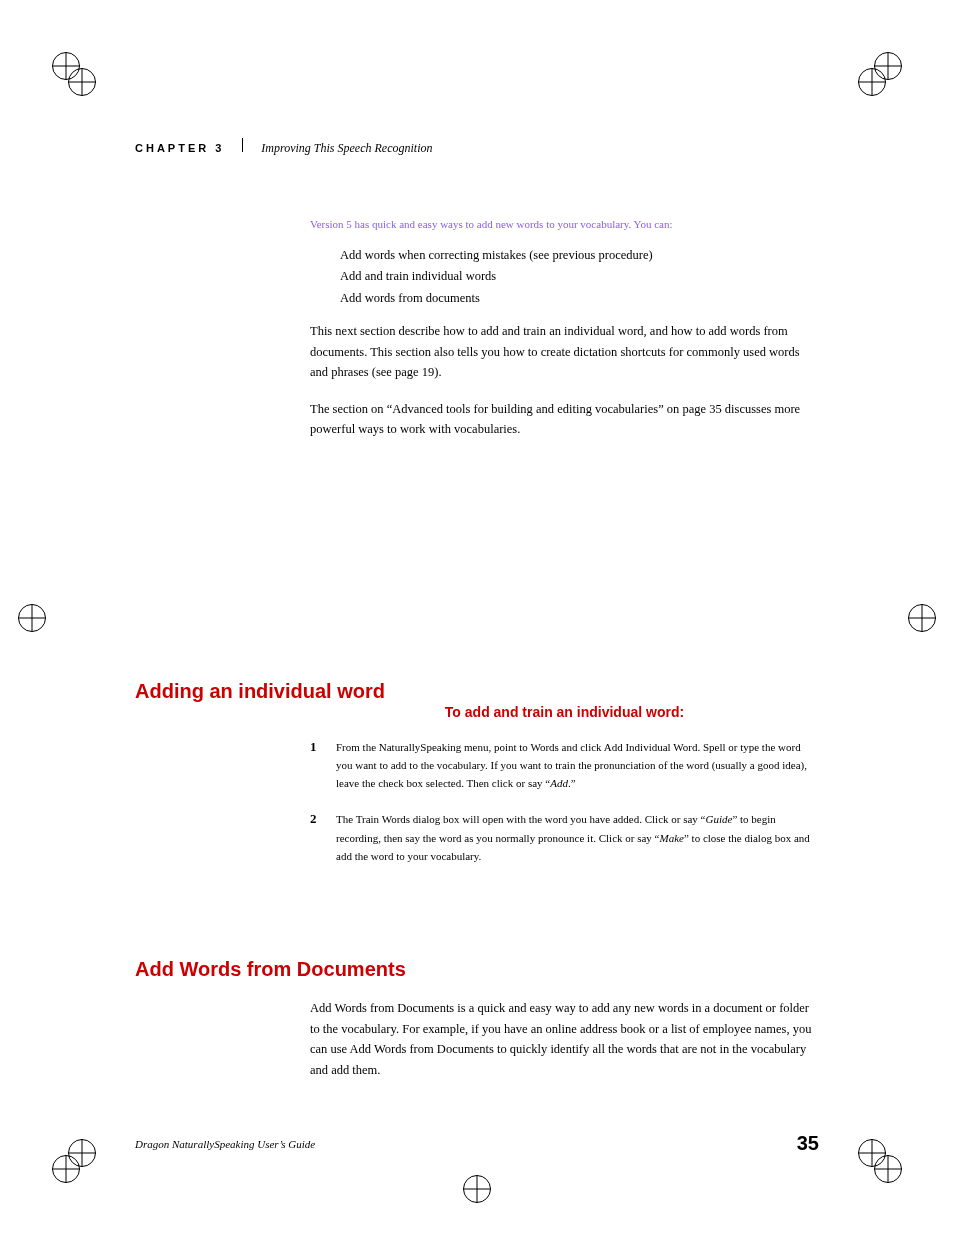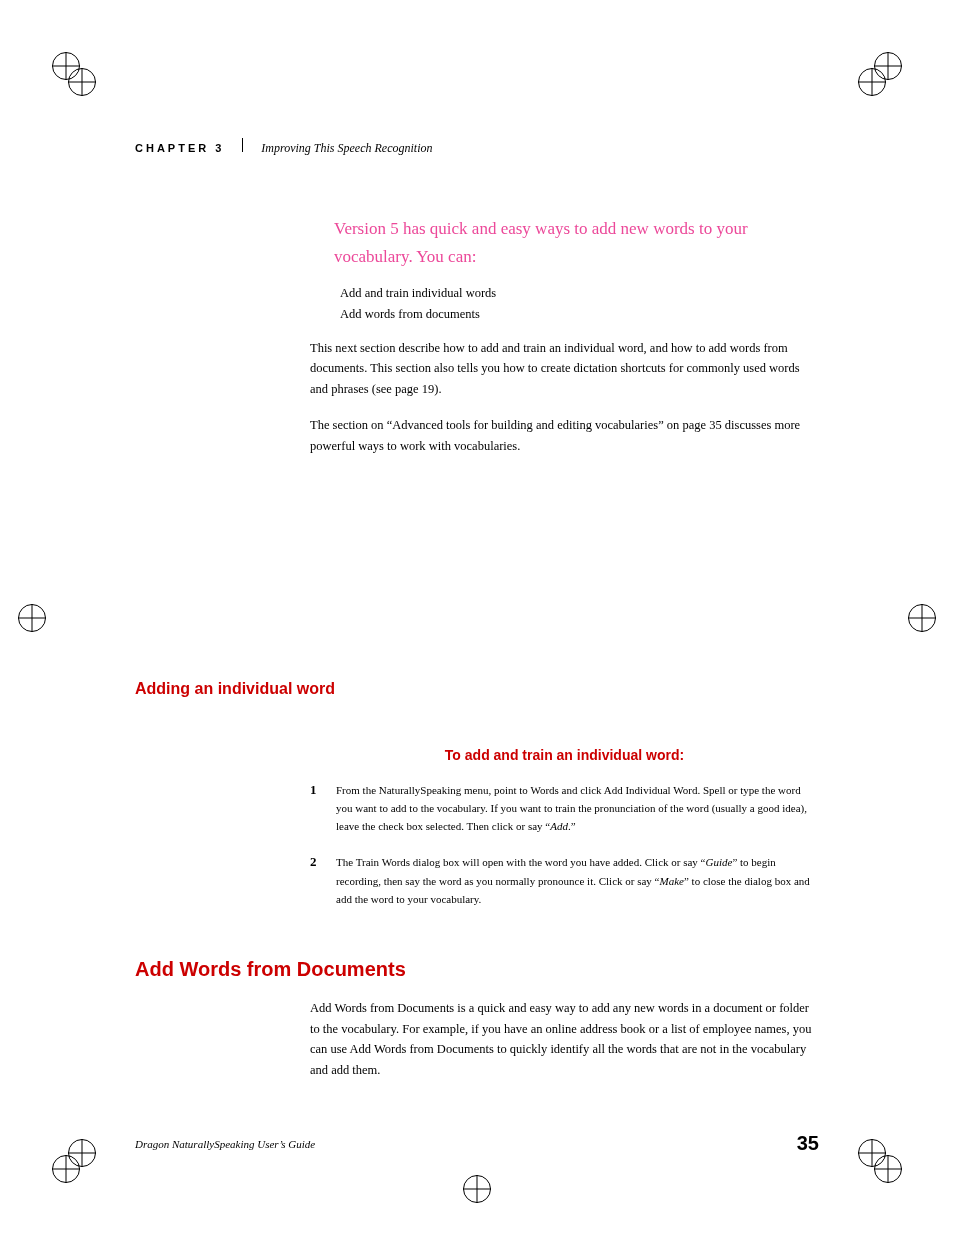--- a/index.html
+++ b/index.html
@@ -106,25 +106,24 @@
 
     
     .content {
       position: absolute;
       top: 215px;
       left: 310px;
       right: 135px;
     }
 
     .intro-paragraph {
-      font-size: 17px;
+      font-size: 11px;
       line-height: 1.65;
-      color: #ec4899;
+      color: #8b5cf6;
       margin-bottom: 12px;
-      margin-left: 24px;
     }
 
     .bullet-list {
       margin: 0 0 12px 30px;
     }
 
     .bullet-list li {
       font-size: 12.5px;
       line-height: 1.7;
       color: #000;
@@ -223,34 +222,35 @@
     <span class="chapter-num">3</span>
     <span class="header-divider"></span>
     <span class="chapter-title-italic">Improving This Speech Recognition</span>
   </div>
 
   <div class="content">
 
     <p class="intro-paragraph">Version 5 has quick and easy ways to add new words to your vocabulary. You can:</p>
 
     <ul class="bullet-list">
+      <li>Add words when correcting mistakes (see previous procedure)</li>
       <li>Add and train individual words</li>
       <li>Add words from documents</li>
     </ul>
 
     <p class="body-paragraph">This next section describe how to add and train an individual word, and how to add words from documents. This section also tells you how to create dictation shortcuts for commonly used words and phrases (see page 19).</p>
     <p class="body-paragraph">The section on “Advanced tools for building and editing vocabularies” on page 35 discusses more powerful ways to work with vocabularies.</p>
 
   </div>
 
   <div style="position:absolute; top:680px; left:135px;">
-    <h2 style="color:#cc0000; font-family:Arial,sans-serif; font-size:16px; font-weight:bold;">Adding an individual word</h2>
-  </div>
-
-  <div style="position:absolute; top:747px; left:310px; right:135px;">
+    <h2 style="color:#cc0000; font-family:Arial,sans-serif; font-size:20px; font-weight:bold;">Adding an individual word</h2>
+  </div>
+
+  <div style="position:absolute; top:704px; left:310px; right:135px;">
 
     <div class="subsection-heading">To add and train an individual word:</div>
 
     <div class="numbered-item">
       <div class="num">1</div>
       <div class="item-text">
         From the NaturallySpeaking menu, point to Words and click Add Individual Word. Spell or type the word you want to add to the vocabulary. If you want to train the pronunciation of the word (usually a good idea), leave the check box selected. Then click or say “<em>Add</em>.”
       </div>
     </div>
 

